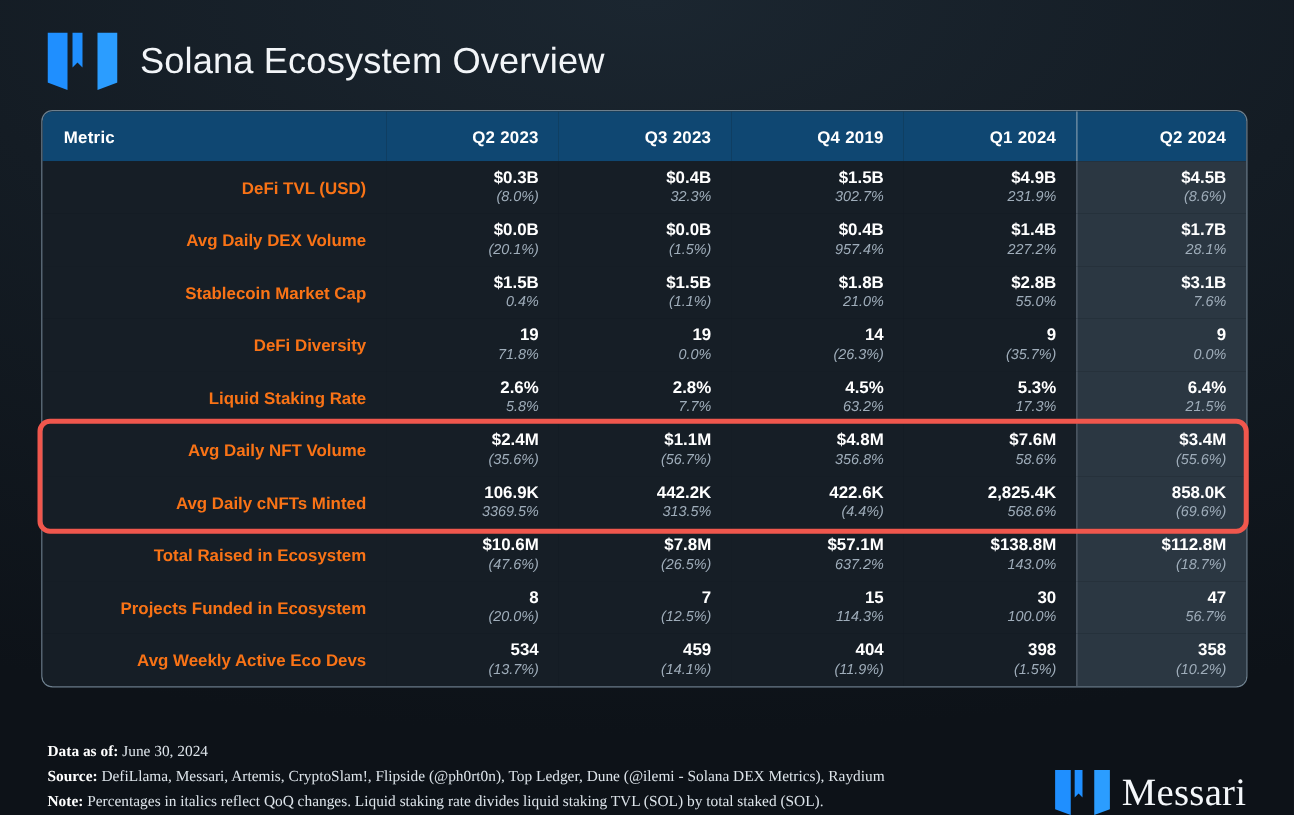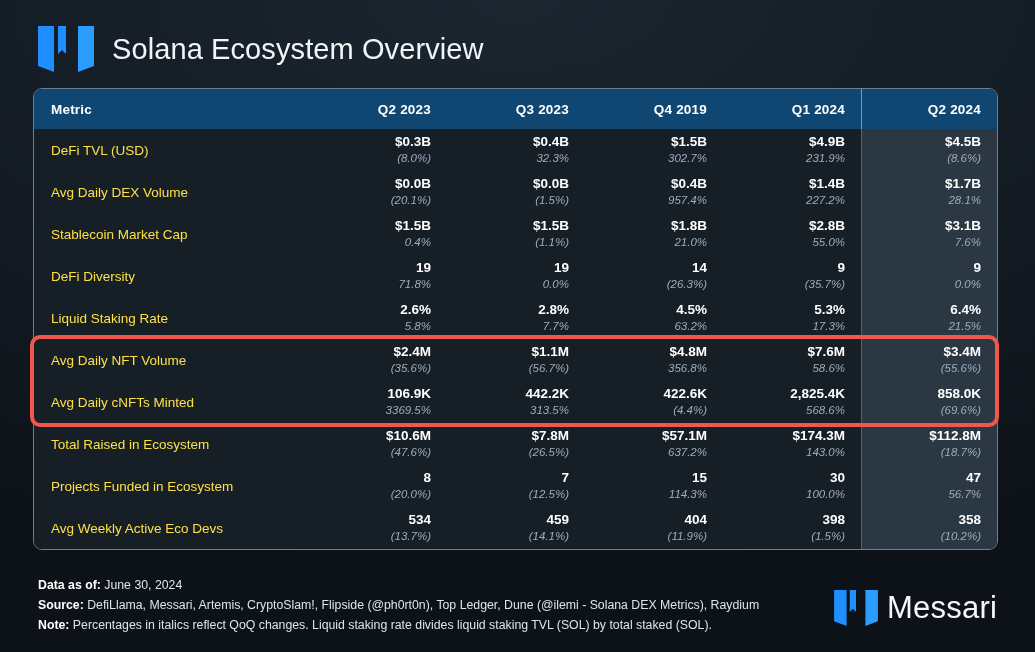--- a/index.html
+++ b/index.html
@@ -98,24 +98,24 @@
   table.metrics tbody td {
     height: 42px;
     padding: 0 16px;
     font-size: 13.5px;
     vertical-align: middle;
     text-align: right;
     white-space: nowrap;
     background: #161e26;
   }
   table.metrics tbody td.col-metric {
-    text-align: left;
+    text-align: right;
     padding-left: 17px;
-    color: #fde047;
-    font-weight: 400;
+    color: #f97316;
+    font-weight: 700;
     font-size: 13.5px;
   }
   table.metrics tbody td.col-last {
     background: #2b3742;
     border-left: 1px solid #55606c;
   }
 
   .val {
     display: block;
     font-weight: bold;
@@ -139,23 +139,24 @@
     border-radius: 10px;
     pointer-events: none;
     left: -3px;
     width: 969px;
   }
 
   
   .footer {
     flex: 1 1 auto;
     display: flex;
-    align-items: center;
+    align-items: flex-end;
     justify-content: space-between;
     padding: 10px 3px 0 5px;
+    font-family: Liberation Serif, serif;
   }
 
   .notes {
     font-size: 12.3px;
     line-height: 1.62;
     color: #dde4ea;
     max-width: 815px;
   }
   .notes .lbl { font-weight: bold; color: #ffffff; }
 
@@ -371,21 +372,21 @@
             </td>
             <td>
               <span class="val">$7.8M</span>
               <span class="delta">(26.5%)</span>
             </td>
             <td>
               <span class="val">$57.1M</span>
               <span class="delta">637.2%</span>
             </td>
             <td>
-              <span class="val">$174.3M</span>
+              <span class="val">$138.8M</span>
               <span class="delta">143.0%</span>
             </td>
             <td class="col-last">
               <span class="val">$112.8M</span>
               <span class="delta">(18.7%)</span>
             </td>
           </tr>
           <tr>
             <td class="col-metric">Projects Funded in Ecosystem</td>
             <td>

